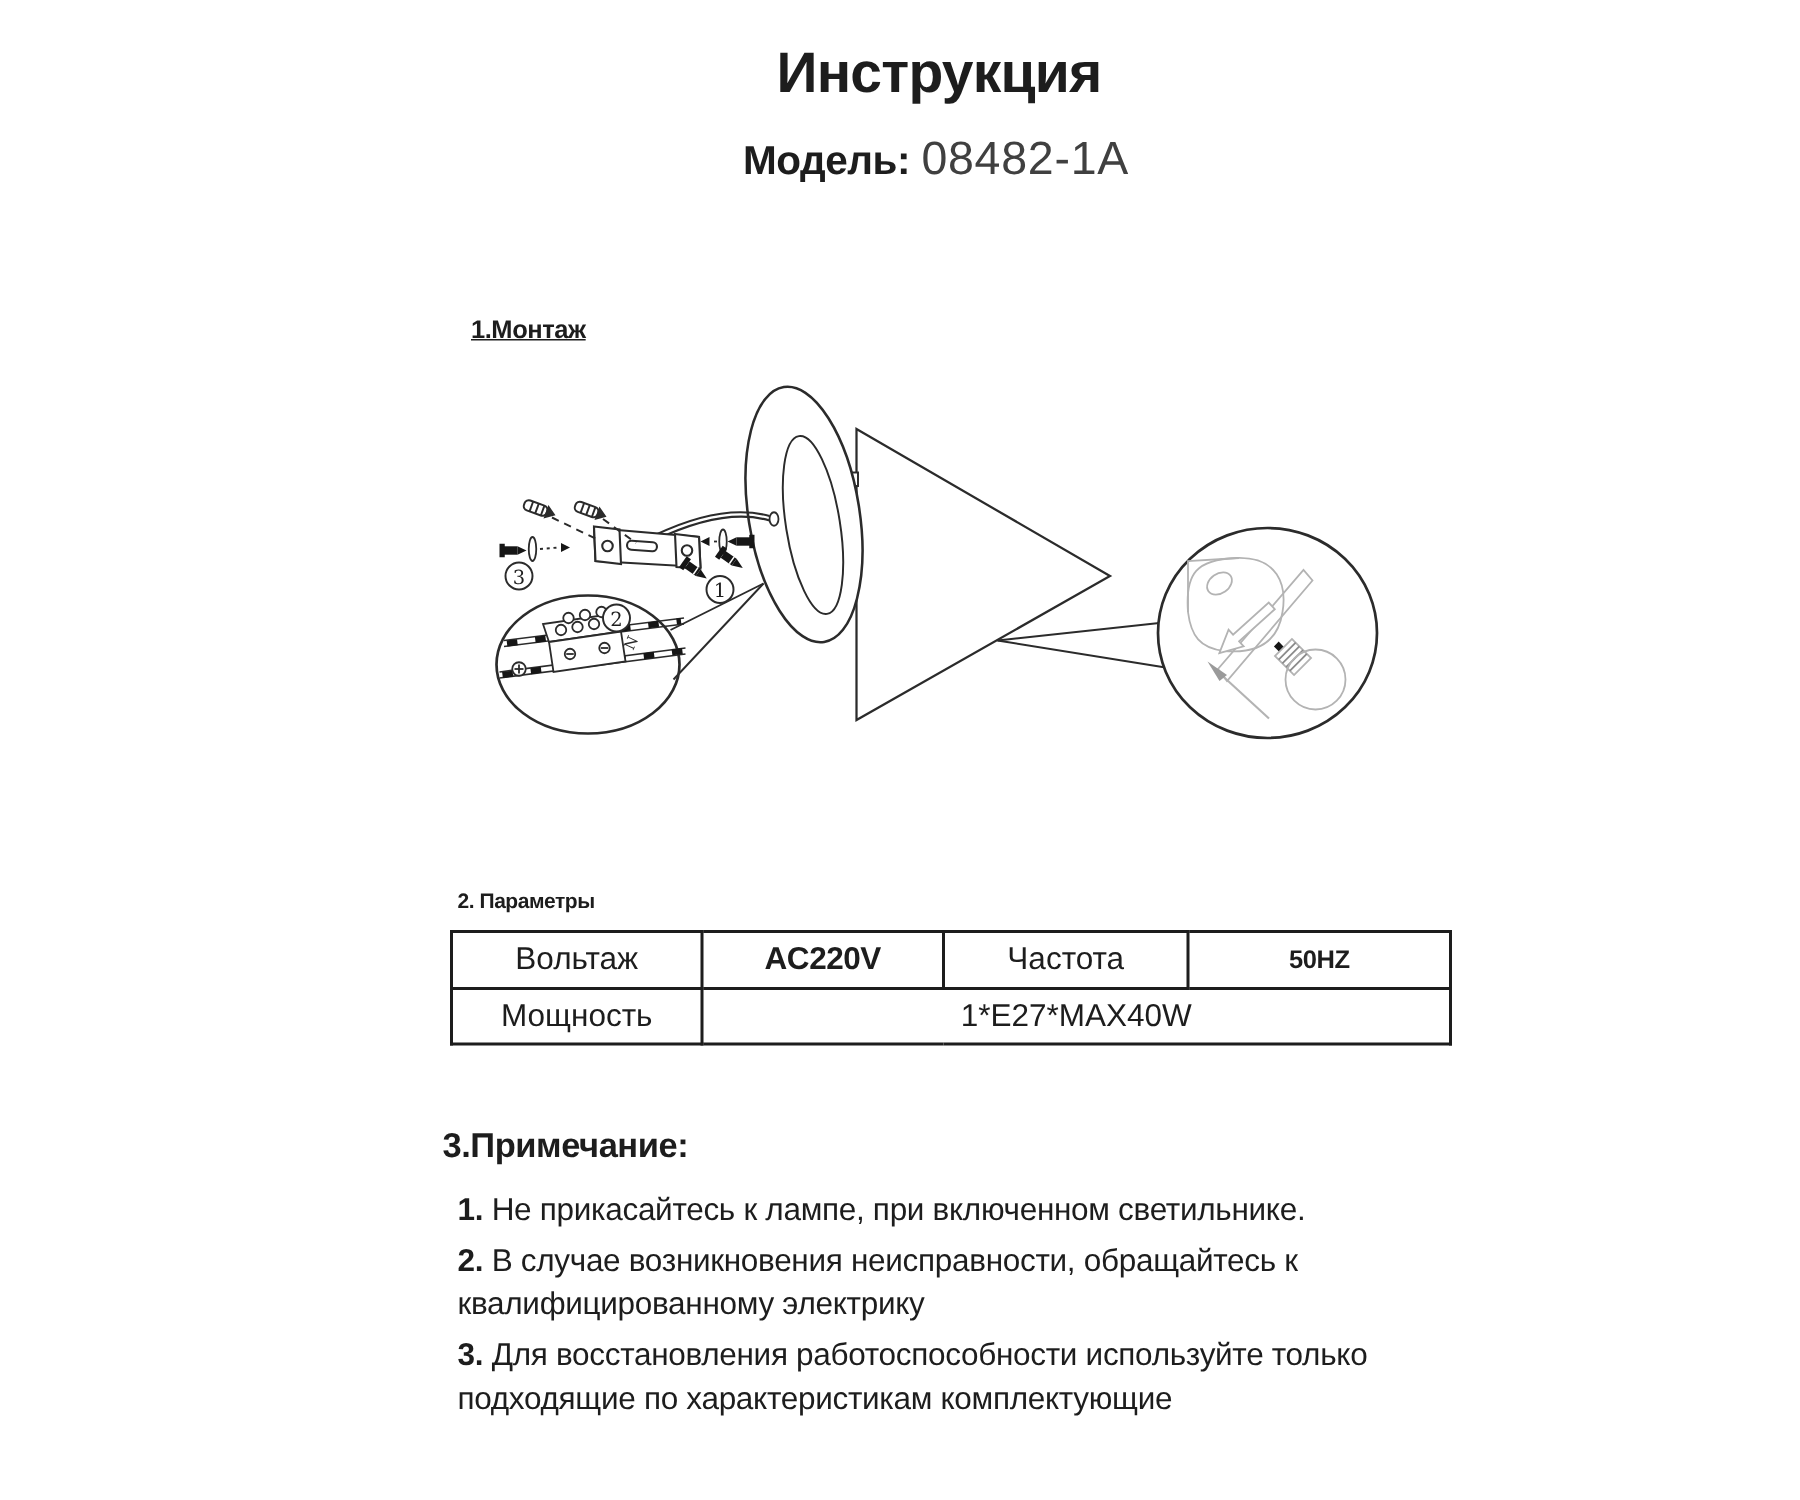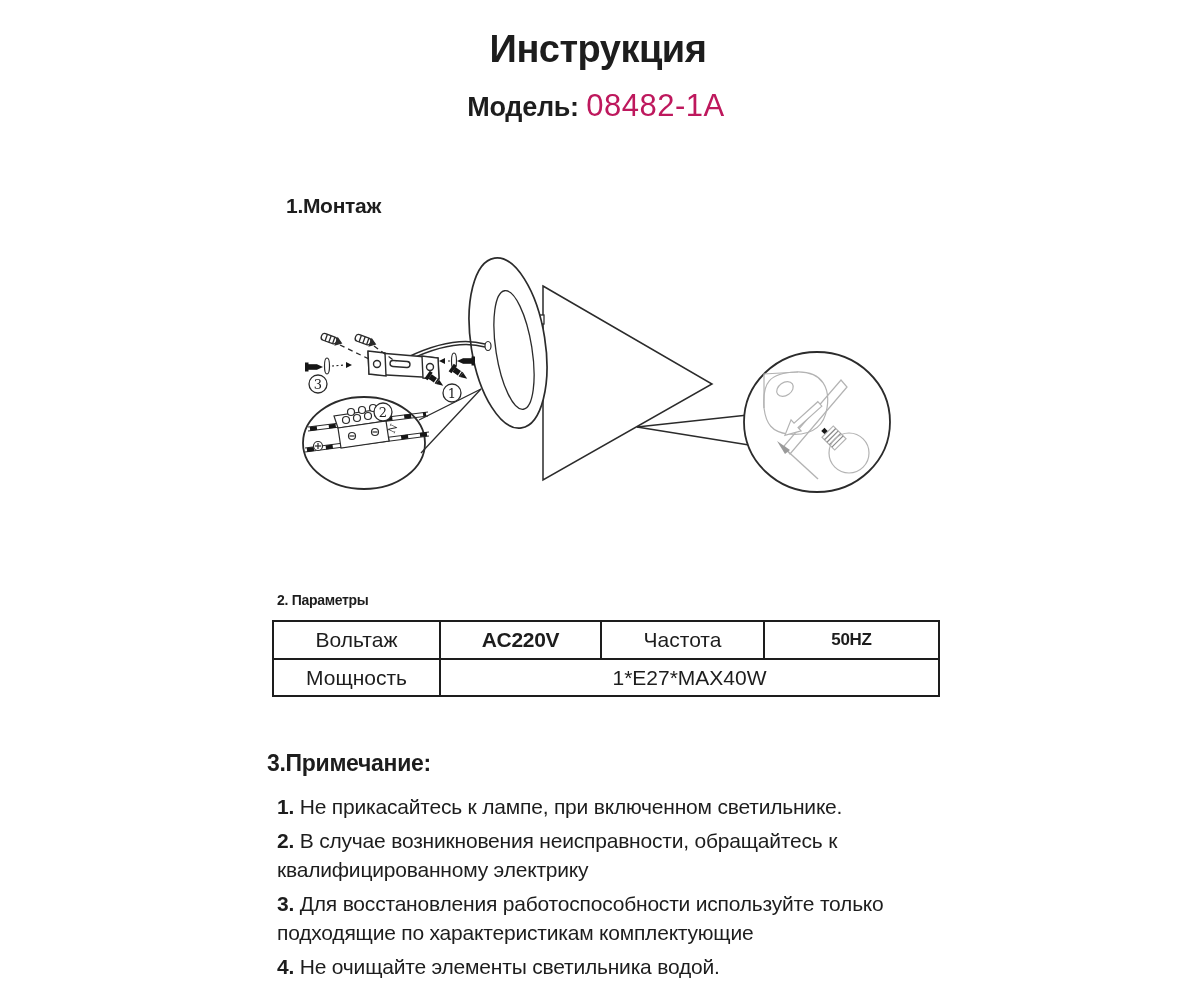--- a/index.html
+++ b/index.html
@@ -1,24 +1,24 @@
 <!DOCTYPE html>
 <html><head>
 <meta charset="utf-8">
 <style>
   html,body{margin:0;padding:0;background:#fff;}
   #page{position:relative;width:1100px;height:1000px;background:#fff;overflow:hidden;
-        font-family:"Liberation Sans","DejaVu Sans",sans-serif;color:#1d1d1d;}
+        font-family:"Liberation Sans","DejaVu Sans",sans-serif;color:#1d1d1d;margin-left:28px;}
   .abs{position:absolute;}
   #title{top:28px;left:0;width:1196px;text-align:center;font-size:38px;font-weight:700;letter-spacing:-0.5px;}
   #model-line{top:88px;left:0;width:1192px;text-align:center;font-size:27px;}
   #model-line .lbl{font-weight:700;letter-spacing:-0.3px;}
-  #model-line .val{font-weight:400;font-size:31px;letter-spacing:0.5px;color:#be185d;}
+  #model-line .val{font-weight:400;font-size:31px;letter-spacing:0.5px;color:#404040;}
   .h-sec{font-weight:700;letter-spacing:-0.3px;}
-  #h-montage{top:194px;left:286px;font-size:21px;}
+  #h-montage{top:210px;left:286px;font-size:17px;text-decoration:underline;}
   #h-params{top:592px;left:277px;font-size:14px;}
   #h-notes{top:750px;left:267px;font-size:23px;}
   #params-table{top:620px;left:272px;border-collapse:collapse;table-layout:fixed;}
   #params-table td{border:2px solid #1d1d1d;text-align:center;vertical-align:middle;
                    font-size:21px;padding:0;overflow:hidden;white-space:nowrap;}
   #params-table .r1{height:38px;}
   #params-table .r2{height:37px;}
   td.bold{font-weight:700;font-size:22px;letter-spacing:-0.3px;}
   td.big{font-size:24px;}
   td.power-val{font-size:20px;padding-right:132px;}
@@ -218,16 +218,15 @@
     </tr>
   </tbody>
     </table>
 
   <div id="h-notes" class="abs h-sec">3.Примечание:</div>
 
   <div id="notes" class="abs">
     <p><span class="num">1.</span> <span>Не прикасайтесь к лампе, при включенном светильнике.</span></p>
     <p><span class="num">2.</span> <span>В случае возникновения неисправности, обращайтесь к квалифицированному электрику</span></p>
     <p><span class="num">3.</span> <span>Для восстановления работоспособности используйте только подходящие по характеристикам комплектующие</span></p>
-    <p><span class="num">4.</span> <span>Не очищайте элементы светильника водой.</span></p>
   </div>
 
 </div>
 
 </body></html>

